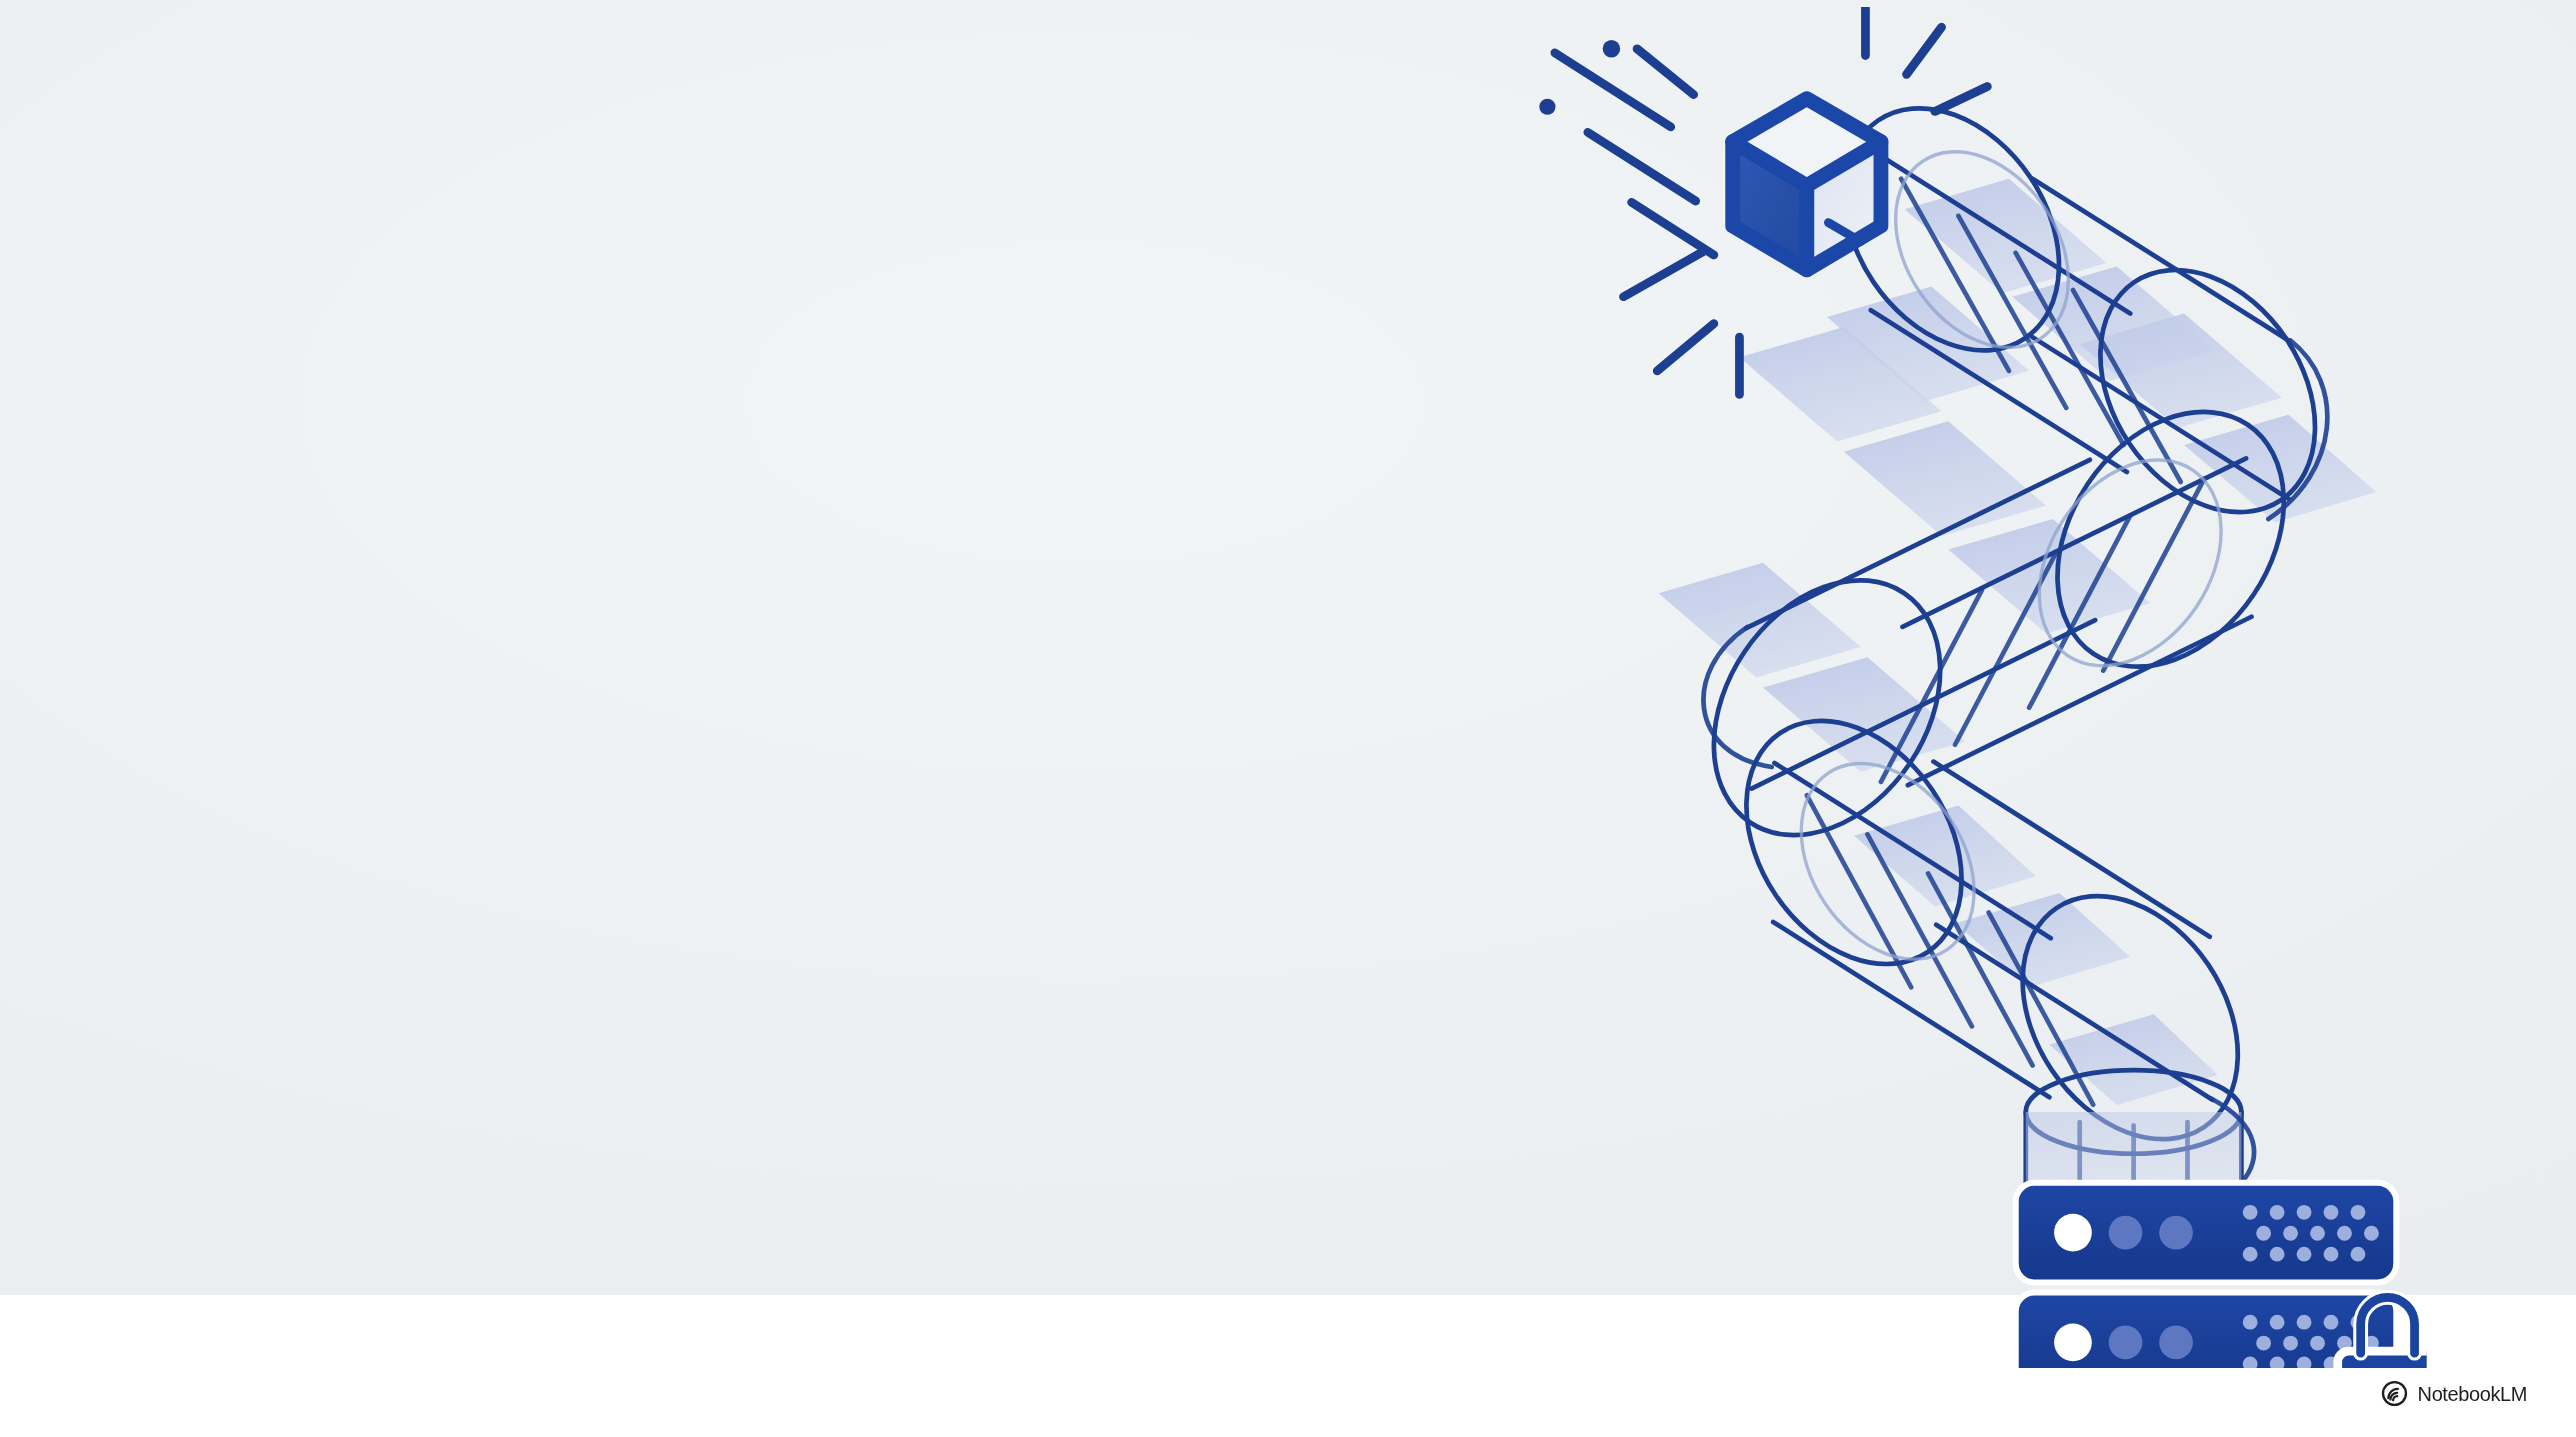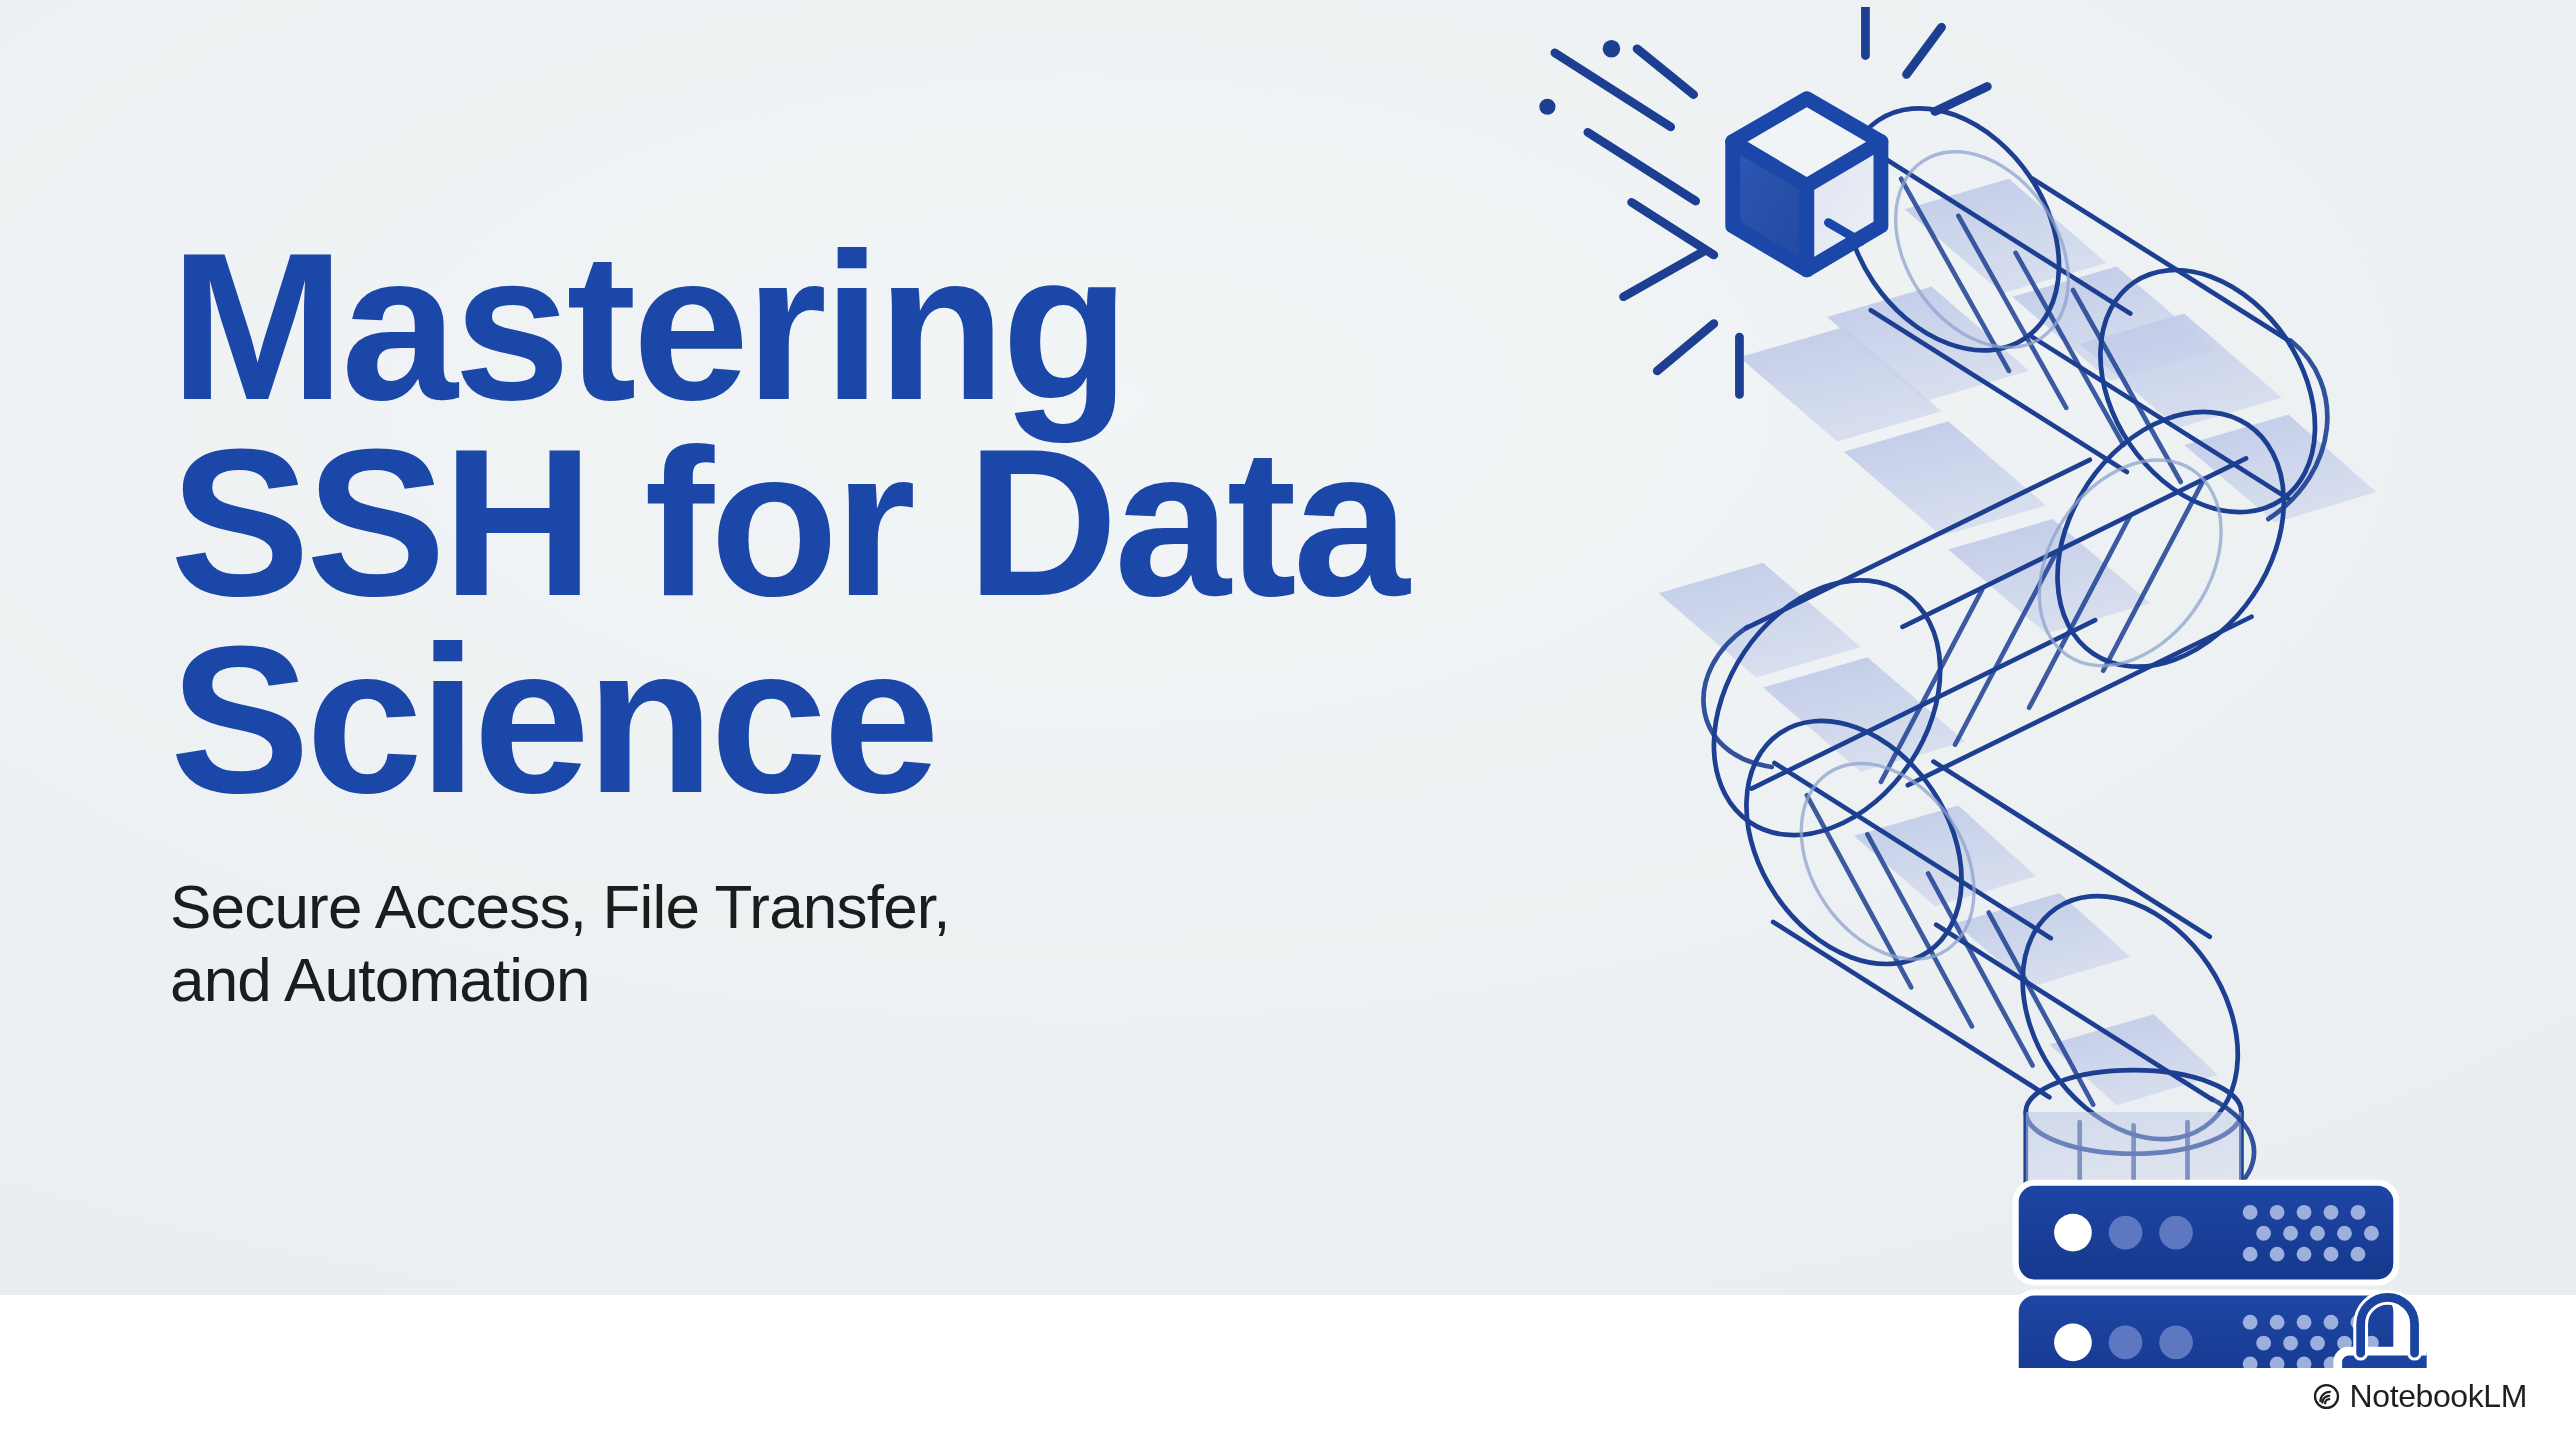--- a/index.html
+++ b/index.html
@@ -88,41 +88,34 @@
     align-items: center;
     gap: 9.4px;
   }
   .brand-mark {
     width: 27px;
     height: 27px;
     display: block;
   }
   .brand-name {
     color: #1f1f1f;
-    font-size: 32px;
+    font-size: 20px;
     font-weight: 500;
     letter-spacing: -0.4px;
     line-height: 1;
   }
 </style>
 </head>
 <body>
 
 <div class="slide">
 
   <div class="slide-bg"></div>
   <div class="footer-band"></div>
 
-  <div class="text-block">
-    <h1 class="title">Mastering
-SSH for Data
-Science</h1>
-    <p class="subtitle">Secure Access, File Transfer,
-and Automation</p>
-  </div>
 
   <div class="illustration">
     <svg viewBox="0 0 1320 2020" xmlns="http://www.w3.org/2000/svg">
       <defs>
         <linearGradient id="panelGrad" x1="0" y1="0" x2="0.4" y2="1">
           <stop offset="0%" stop-color="#b8c4e6" stop-opacity="0.95"></stop>
           <stop offset="100%" stop-color="#ccd5ec" stop-opacity="0.75"></stop>
         </linearGradient>
         <linearGradient id="cubeLeft" x1="0" y1="0" x2="1" y2="1">
           <stop offset="0%" stop-color="#2d58b4"></stop>

